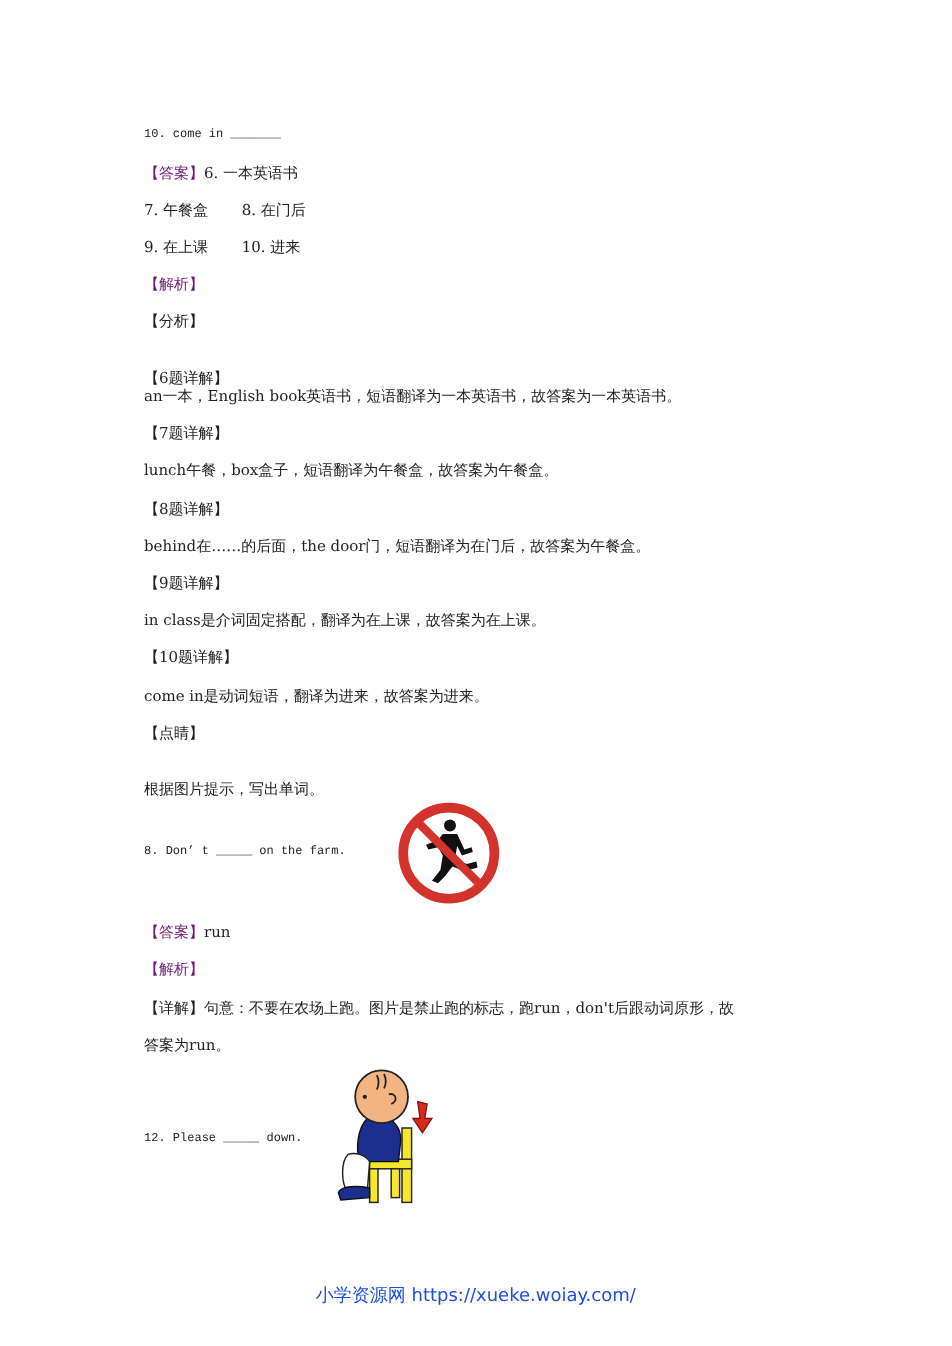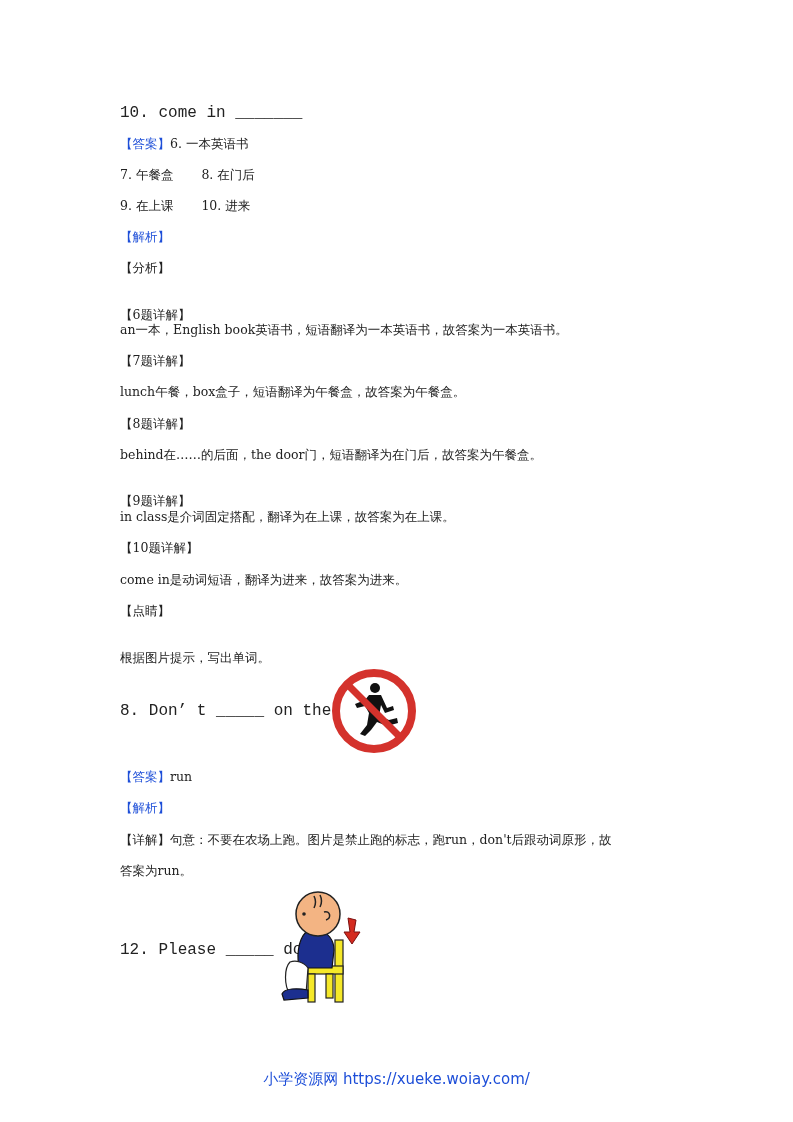--- a/index.html
+++ b/index.html
@@ -1,20 +1,20 @@
 <!DOCTYPE html>
 <html><head>
 <meta charset="utf-8">
 <style>
   html, body { margin:0; padding:0; background:#ffffff; }
   body { width:793px; height:1122px; position:relative; overflow:hidden;
          font-family: "DejaVu Serif", "Liberation Serif", serif; color:#222; }
   .line { position:absolute; left:120px; font-size:12.5px; line-height:16px; white-space:nowrap; }
-  .mono { font-family: "Liberation Mono", "DejaVu Sans Mono", monospace; font-size:16px; }
-  .blue { color:#1d4ed8; }
+  .mono { font-family: "Liberation Mono", "DejaVu Sans Mono", monospace; font-size:10px; }
+  .blue { color:#701a75; }
   .gap { display:inline-block; width:28px; }
   .pic { position:absolute; }
   .footer { position:absolute; top:1070px; left:0; width:793px; text-align:center;
             font-family:"DejaVu Sans","Liberation Sans",sans-serif; font-size:15px; color:#1d4ed8; }
 </style>
 </head>
 <body>
 
 <div class="line mono" style="top:105px;">
   <span>10.</span>
@@ -34,21 +34,21 @@
 
 <div class="line blue" style="top:229px;">【解析】</div>
 <div class="line" style="top:260px;">【分析】</div>
 
 <div class="line" style="top:307px;">【6题详解】</div>
 <div class="line" style="top:322px;">an一本，English book英语书，短语翻译为一本英语书，故答案为一本英语书。</div>
 <div class="line" style="top:353px;">【7题详解】</div>
 <div class="line" style="top:384px;">lunch午餐，box盒子，短语翻译为午餐盒，故答案为午餐盒。</div>
 <div class="line" style="top:416px;">【8题详解】</div>
 <div class="line" style="top:447px;">behind在……的后面，the door门，短语翻译为在门后，故答案为午餐盒。</div>
-<div class="line" style="top:493px;">【9题详解】</div>
+<div class="line" style="top:478px;">【9题详解】</div>
 <div class="line" style="top:509px;">in class是介词固定搭配，翻译为在上课，故答案为在上课。</div>
 <div class="line" style="top:540px;">【10题详解】</div>
 <div class="line" style="top:572px;">come in是动词短语，翻译为进来，故答案为进来。</div>
 
 <div class="line" style="top:603px;">【点睛】</div>
 <div class="line" style="top:634px;margin-top:16px;">根据图片提示，写出单词。</div>
 
 <div class="line mono" style="top:703px;">
   <span>8.</span>
   <span>Don’ t</span>

